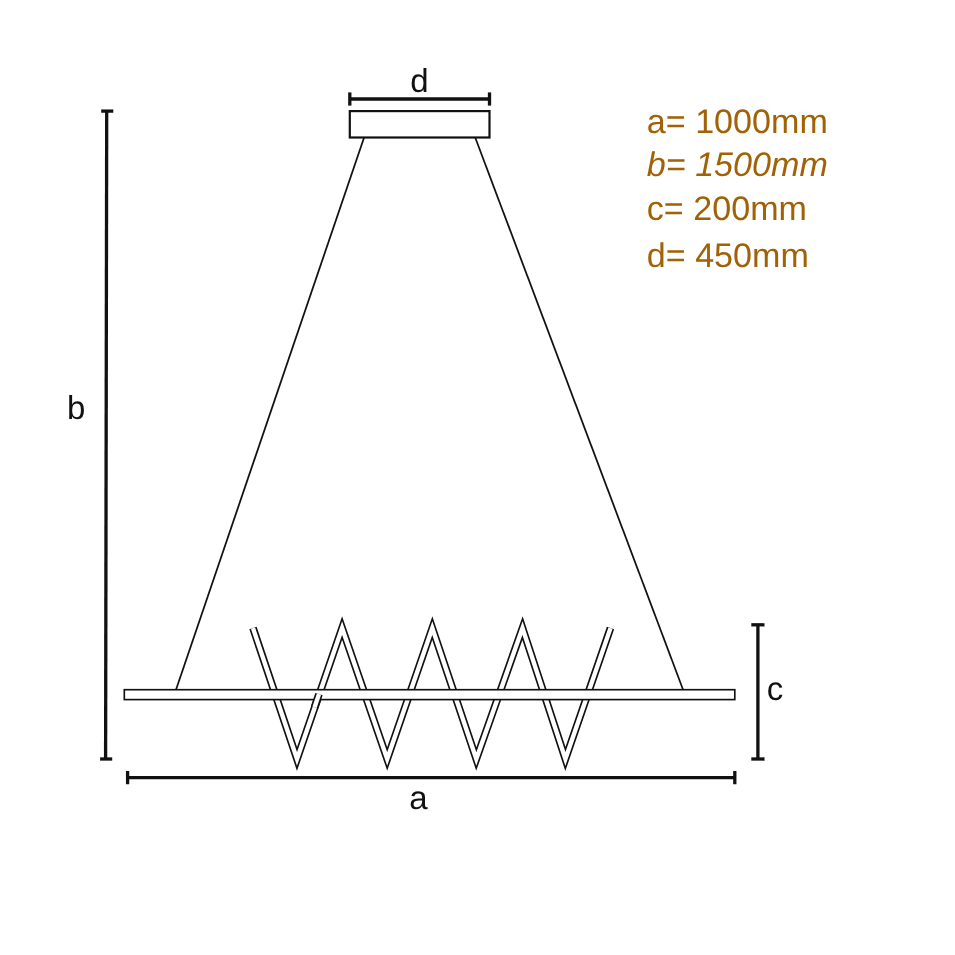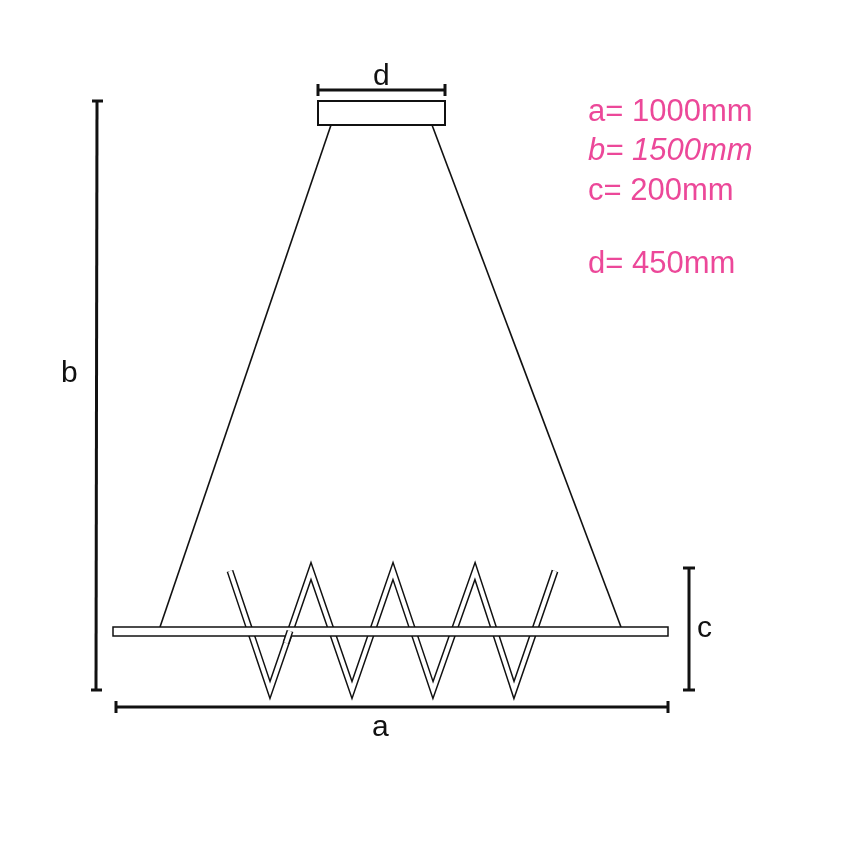--- a/index.html
+++ b/index.html
@@ -1,18 +1,18 @@
 <!DOCTYPE html>
 <html><head>
 <meta charset="utf-8">
 <style>
   html, body { margin:0; padding:0; background:#ffffff; }
   body { width:868px; height:868px; position:relative; overflow:hidden; font-family:"Liberation Sans", sans-serif; }
   #drawing { position:absolute; left:0; top:0; }
-  .spec { position:absolute; left:588px; font-size:31px; color:#ec4899; line-height:1; white-space:pre; }
+  .spec { position:absolute; left:588px; font-size:31px; color:#a16207; line-height:1; white-space:pre; }
   .dim-label { position:absolute; font-size:30px; color:#111; line-height:1; }
 </style>
 </head>
 <body>
 
 <svg id="drawing" width="868" height="868" viewBox="0 0 868 868" xmlns="http://www.w3.org/2000/svg">
 
   <rect x="318" y="101" width="127" height="24" fill="#fff" stroke="#111" stroke-width="2"></rect>
 
   <line x1="331" y1="125" x2="160" y2="627" stroke="#111" stroke-width="1.6"></line>
@@ -57,13 +57,13 @@
 </svg>
 
 <div class="dim-label" style="left:373px; top:60px;">d</div>
 <div class="dim-label" style="left:61px; top:357px;">b</div>
 <div class="dim-label" style="left:697px; top:612px;">c</div>
 <div class="dim-label" style="left:372px; top:711px;">a</div>
 
 <div class="spec" style="top:95px;">a= 1000mm</div>
 <div class="spec" style="top:134px;font-style:italic;">b= 1500mm</div>
 <div class="spec" style="top:174px;text-align:center;">c= 200mm</div>
-<div class="spec" style="top:217px;margin-top:30px;">d= 450mm</div>
+<div class="spec" style="top:217px;">d= 450mm</div>
 
 </body></html>

